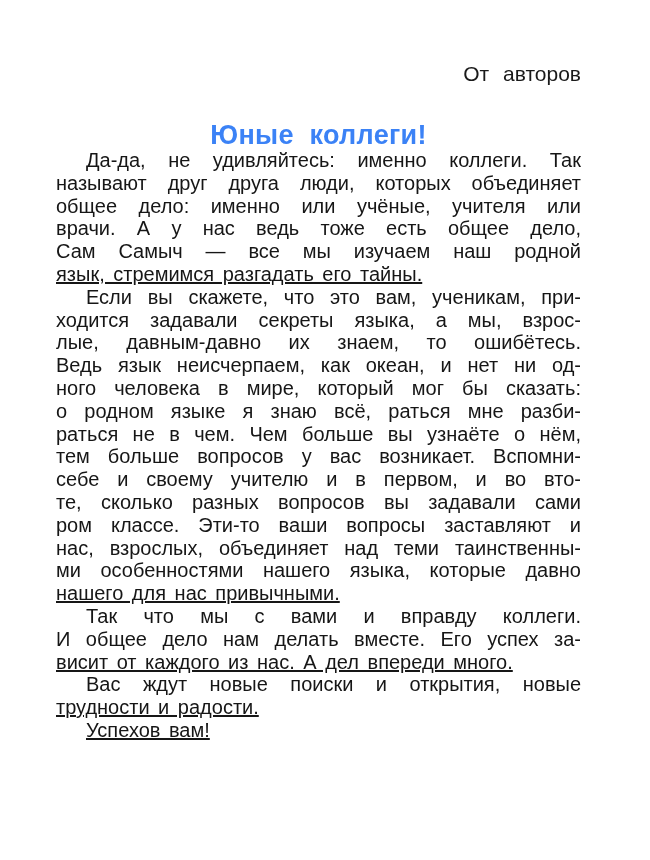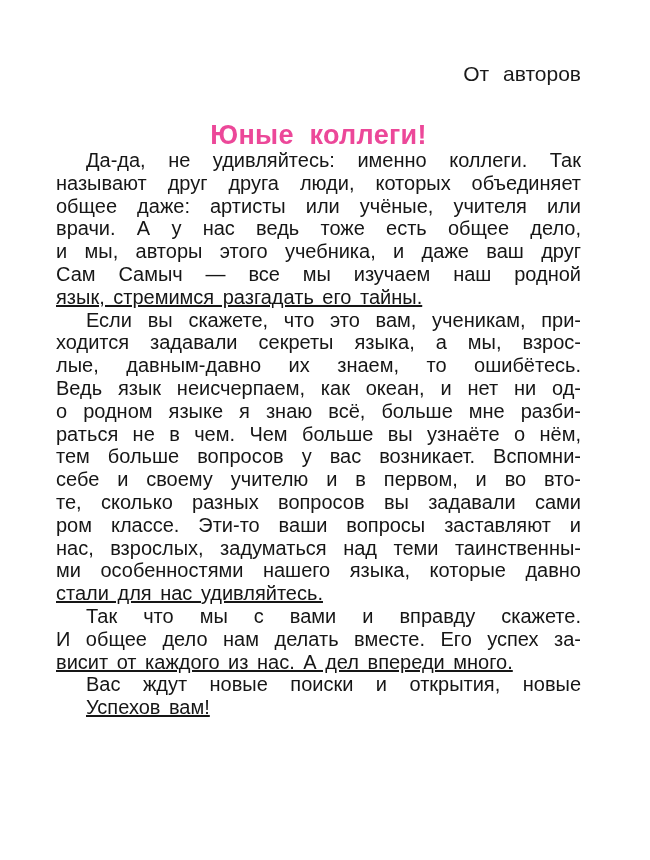--- a/index.html
+++ b/index.html
@@ -81,47 +81,48 @@
     background: #111111;
   }
 </style>
 </head>
 <body>
 
 <div class="page" style="background: rgb(255, 255, 255);">
 
   <div class="authors-label">От авторов</div>
 
-  <h1 class="page-title" style="color: #ec4899;">Юные коллеги!</h1>
+  <h1 class="page-title" style="color: #3b82f6;">Юные коллеги!</h1>
 
   <div class="body-text">
       <div class="text-line par-first">Да-да, не удивляйтесь: именно коллеги. Так</div>
       <div class="text-line">называют друг друга люди, которых объединяет</div>
-      <div class="text-line">общее даже: артисты или учёные, учителя или</div>
+      <div class="text-line">общее дело: именно или учёные, учителя или</div>
       <div class="text-line">врачи. А у нас ведь тоже есть общее дело,</div>
-      <div class="text-line">и мы, авторы этого учебника, и даже ваш друг</div>
       <div class="text-line">Сам Самыч — все мы изучаем наш родной</div>
       <div class="text-line par-last">язык, стремимся разгадать его тайны.</div>
       <div class="text-line par-first">Если вы скажете, что это вам, ученикам, при-</div>
       <div class="text-line">ходится задавали секреты языка, а мы, взрос-</div>
       <div class="text-line">лые, давным-давно их знаем, то ошибётесь.</div>
       <div class="text-line">Ведь язык неисчерпаем, как океан, и нет ни од-</div>
-      <div class="text-line">о родном языке я знаю всё, больше мне разби-</div>
+      <div class="text-line">ного человека в мире, который мог бы сказать:</div>
+      <div class="text-line">о родном языке я знаю всё, раться мне разби-</div>
       <div class="text-line">раться не в чем. Чем больше вы узнаёте о нём,</div>
       <div class="text-line">тем больше вопросов у вас возникает. Вспомни-</div>
       <div class="text-line">себе и своему учителю и в первом, и во вто-</div>
       <div class="text-line">те, сколько разных вопросов вы задавали сами</div>
       <div class="text-line">ром классе. Эти-то ваши вопросы заставляют и</div>
-      <div class="text-line">нас, взрослых, задуматься над теми таинственны-</div>
+      <div class="text-line">нас, взрослых, объединяет над теми таинственны-</div>
       <div class="text-line">ми особенностями нашего языка, которые давно</div>
-      <div class="text-line par-last">стали для нас удивляйтесь.</div>
-      <div class="text-line par-first">Так что мы с вами и вправду скажете.</div>
+      <div class="text-line par-last">нашего для нас привычными.</div>
+      <div class="text-line par-first">Так что мы с вами и вправду коллеги.</div>
       <div class="text-line">И общее дело нам делать вместе. Его успех за-</div>
       <div class="text-line par-last">висит от каждого из нас. А дел впереди много.</div>
       <div class="text-line par-first">Вас ждут новые поиски и открытия, новые</div>
+      <div class="text-line par-last">трудности и радости.</div>
       <div class="text-line par-first par-last">Успехов вам!</div>
     </div>
 
   <div class="page-number">3</div>
 
   <div class="page-number-divider"></div>
 
 </div>
 
 </body></html>

